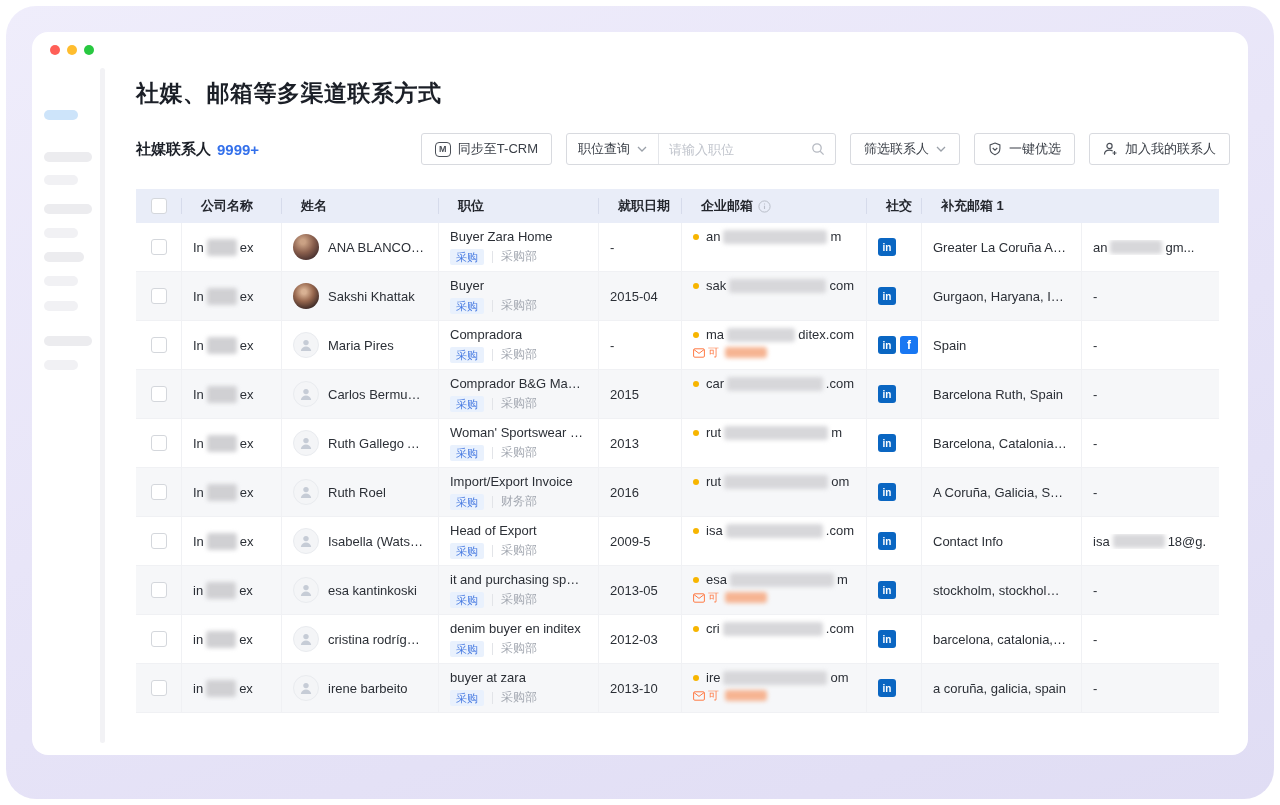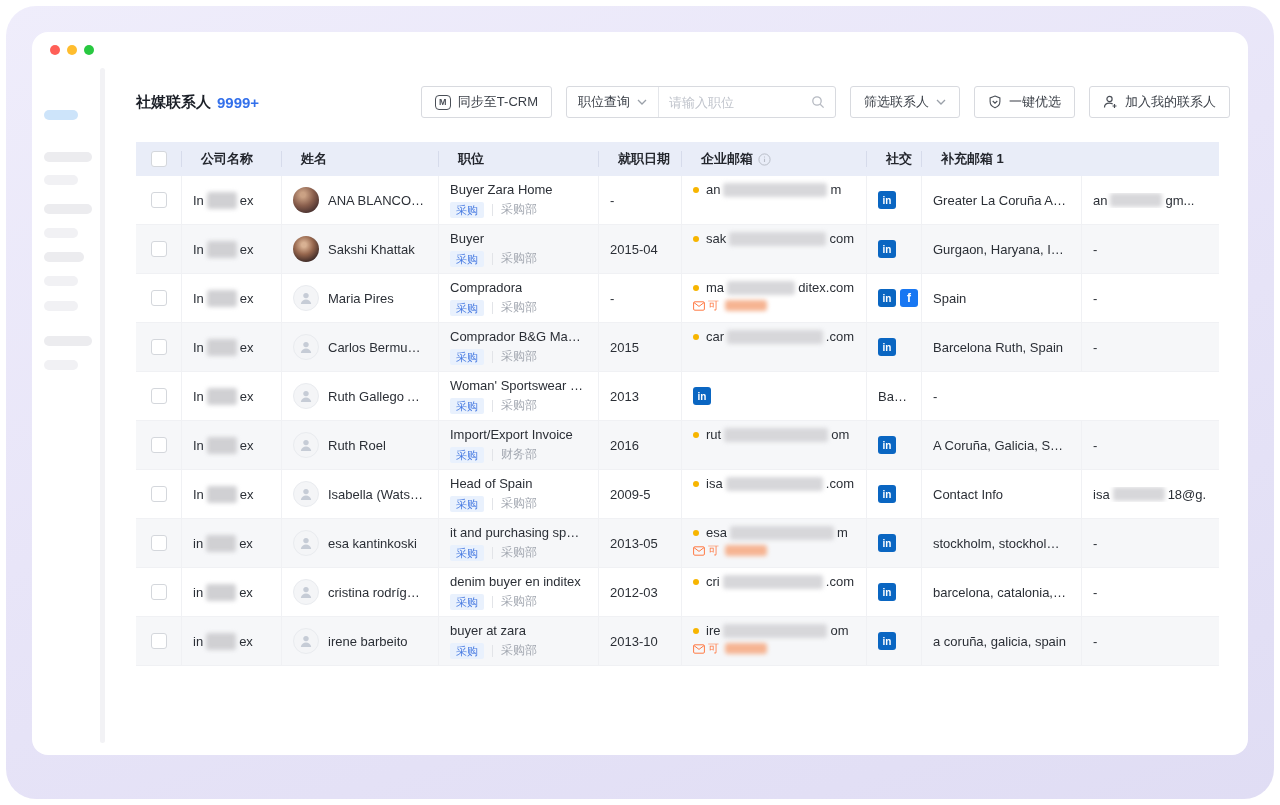--- a/index.html
+++ b/index.html
@@ -117,20 +117,21 @@
         <div class="sbar lt w-sm" style="margin-top:14px"></div>
         <div class="sbar w-md" style="margin-top:14px"></div>
         <div class="sbar lt w-sm" style="margin-top:14px"></div>
         <div class="sbar lt w-sm" style="margin-top:15px"></div>
         <div class="sbar w-lg" style="margin-top:25px"></div>
         <div class="sbar lt w-sm" style="margin-top:14px"></div>
       </div>
       <div class="divider-strip"></div>
 
       <div class="main">
+        <h1 class="page-title">社媒、邮箱等多渠道联系方式</h1>
 
         <div class="toolbar-row">
           <span class="list-label">社媒联系人</span>
           <span class="list-count">9999+</span>
           <span class="spacer"></span>
           <div class="actions">
             <button class="btn">
               <span class="sync-ic">M</span>
               <span>同步至T-CRM</span>
             </button>
@@ -389,20 +390,27 @@
                 </div>
     <div class="td td-pos">
       <div class="pos-title">Woman' Sportswear Bu...</div>
       <div class="pos-tags">
                     <span class="tag">采购</span>
                     <span class="tagdiv"></span>
                     <span class="dept">采购部</span>
                   </div>
     </div>
     <div class="td">2013</div>
+    <div class="td td-email">
+      <div class="email-line">
+                    <span class="email-dot"></span>
+                    <span class="em">rut<span class="blur-chip chip-em"></span>m</span>
+                  </div>
+
+    </div>
     <div class="td td-social">
                   <span class="sic li">in</span>
                 </div>
     <div class="td">
                   <span class="ellip">Barcelona, Catalonia, S...</span>
                 </div>
     <div class="td">
                   <span class="ellip">-</span>
                 </div>
   </div>
@@ -458,21 +466,21 @@
     <div class="td">
                   <span class="avatar generic">
                     <svg width="14" height="14" viewBox="0 0 14 14">
                       <circle cx="7" cy="4.6" r="2.7" fill="#c6ccd6"></circle>
                       <path d="M1.8 13c.5-3 2.6-4.6 5.2-4.6s4.7 1.6 5.2 4.6Z" fill="#c6ccd6"></path>
                     </svg>
                   </span>
                   <span class="ellip">Isabella (Watson) L...</span>
                 </div>
     <div class="td td-pos">
-      <div class="pos-title">Head of Spain</div>
+      <div class="pos-title">Head of Export</div>
       <div class="pos-tags">
                     <span class="tag">采购</span>
                     <span class="tagdiv"></span>
                     <span class="dept">采购部</span>
                   </div>
     </div>
     <div class="td">2009-5</div>
     <div class="td td-email">
       <div class="email-line">
                     <span class="email-dot"></span>

